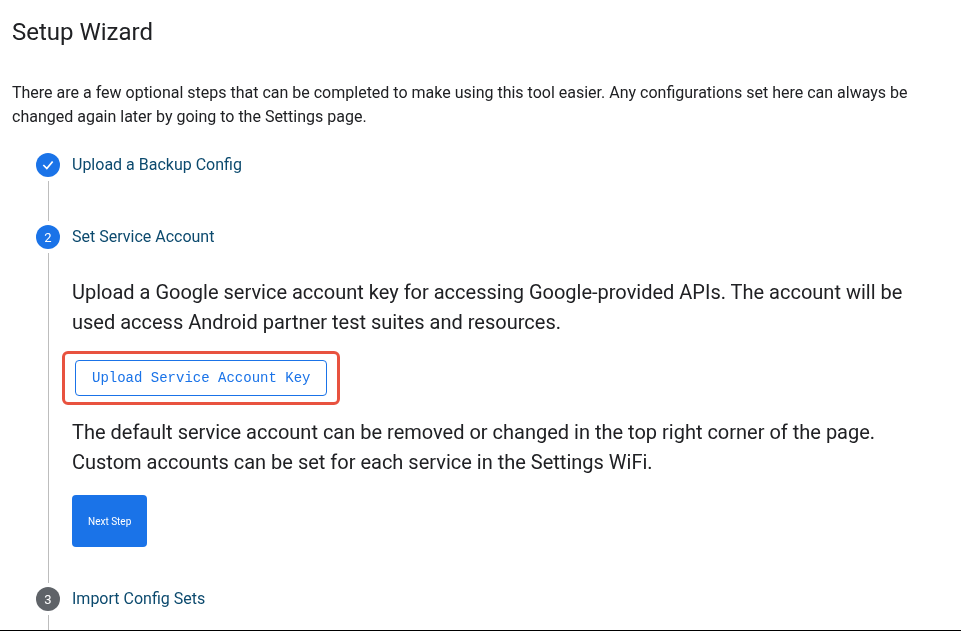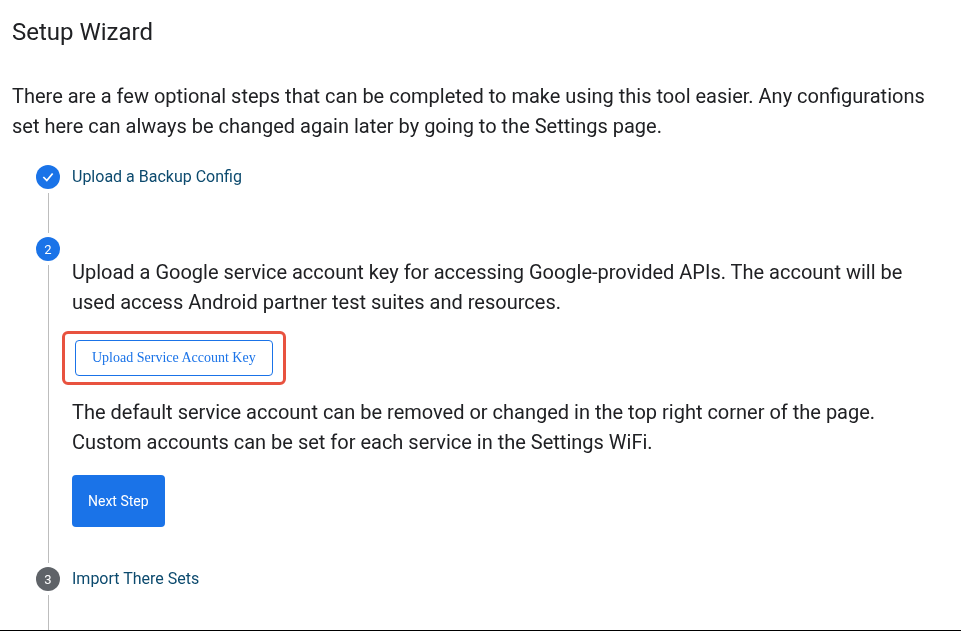--- a/index.html
+++ b/index.html
@@ -16,21 +16,21 @@
       padding: 18px 12px 0 12px;
       position: relative;
     }
     .page-title {
       font-size: 24px;
       font-weight: 400;
       color: #202124;
       margin-bottom: 35px;
     }
     .page-description {
-      font-size: 20px;
+      font-size: 16px;
       line-height: 1.5;
       color: #202124;
       margin-bottom: 24px;
     }
     .stepper {
       padding-left: 24px;
     }
     .step {
       position: relative;
       padding-left: 36px;
@@ -105,33 +105,33 @@
       justify-content: center;
       height: 36px;
       padding: 0 16px;
       border: 1px solid #1a73e8;
       border-radius: 4px;
       background: #fff;
       color: #1a73e8;
       font-size: 14px;
       font-weight: 400;
       cursor: pointer;
-      font-family: Liberation Serif, serif;
+      font-family: Liberation Mono, monospace;
     }
     .btn-filled {
       display: inline-flex;
       align-items: center;
       justify-content: center;
       height: 52px;
       padding: 0 16px;
       border: none;
       border-radius: 4px;
       background: #1a73e8;
       color: #fff;
-      font-size: 14px;
+      font-size: 10px;
       font-weight: 400;
       cursor: pointer;
       font-family: inherit;
     }
     .checkmark {
       width: 14px;
       height: 14px;
     }
     .bottom-divider {
       position: absolute;
@@ -160,35 +160,38 @@
     <div class="step-connector"></div>
     <div class="step-header">
       <span class="step-label">Upload a Backup Config</span>
     </div>
     <div class="step-body-empty"></div>
   </div>
 
   <div class="step">
     <div class="step-icon active">2</div>
     <div class="step-connector"></div>
+    <div class="step-header">
+      <span class="step-label">Set Service Account</span>
+    </div>
     <div class="step-body">
       <p class="step-text">Upload a Google service account key for accessing Google-provided APIs. The account will be used access Android partner test suites and resources.</p>
       <div class="highlight-wrap">
         <button class="btn-outlined">Upload Service Account Key</button>
       </div>
       <p class="step-text step-text-after">The default service account can be removed or changed in the top right corner of the page. Custom accounts can be set for each service in the Settings WiFi.</p>
       <button class="btn-filled">Next Step</button>
     </div>
   </div>
 
   <div class="step">
     <div class="step-icon pending">3</div>
     <div class="step-connector"></div>
     <div class="step-header">
-      <span class="step-label">Import There Sets</span>
+      <span class="step-label">Import Config Sets</span>
     </div>
     <div class="step-body-empty"></div>
   </div>
 
   <div class="step">
     <div class="step-icon pending">4</div>
     <div class="step-header">
       <span class="step-label">Edit APIs settings</span>
     </div>
 

